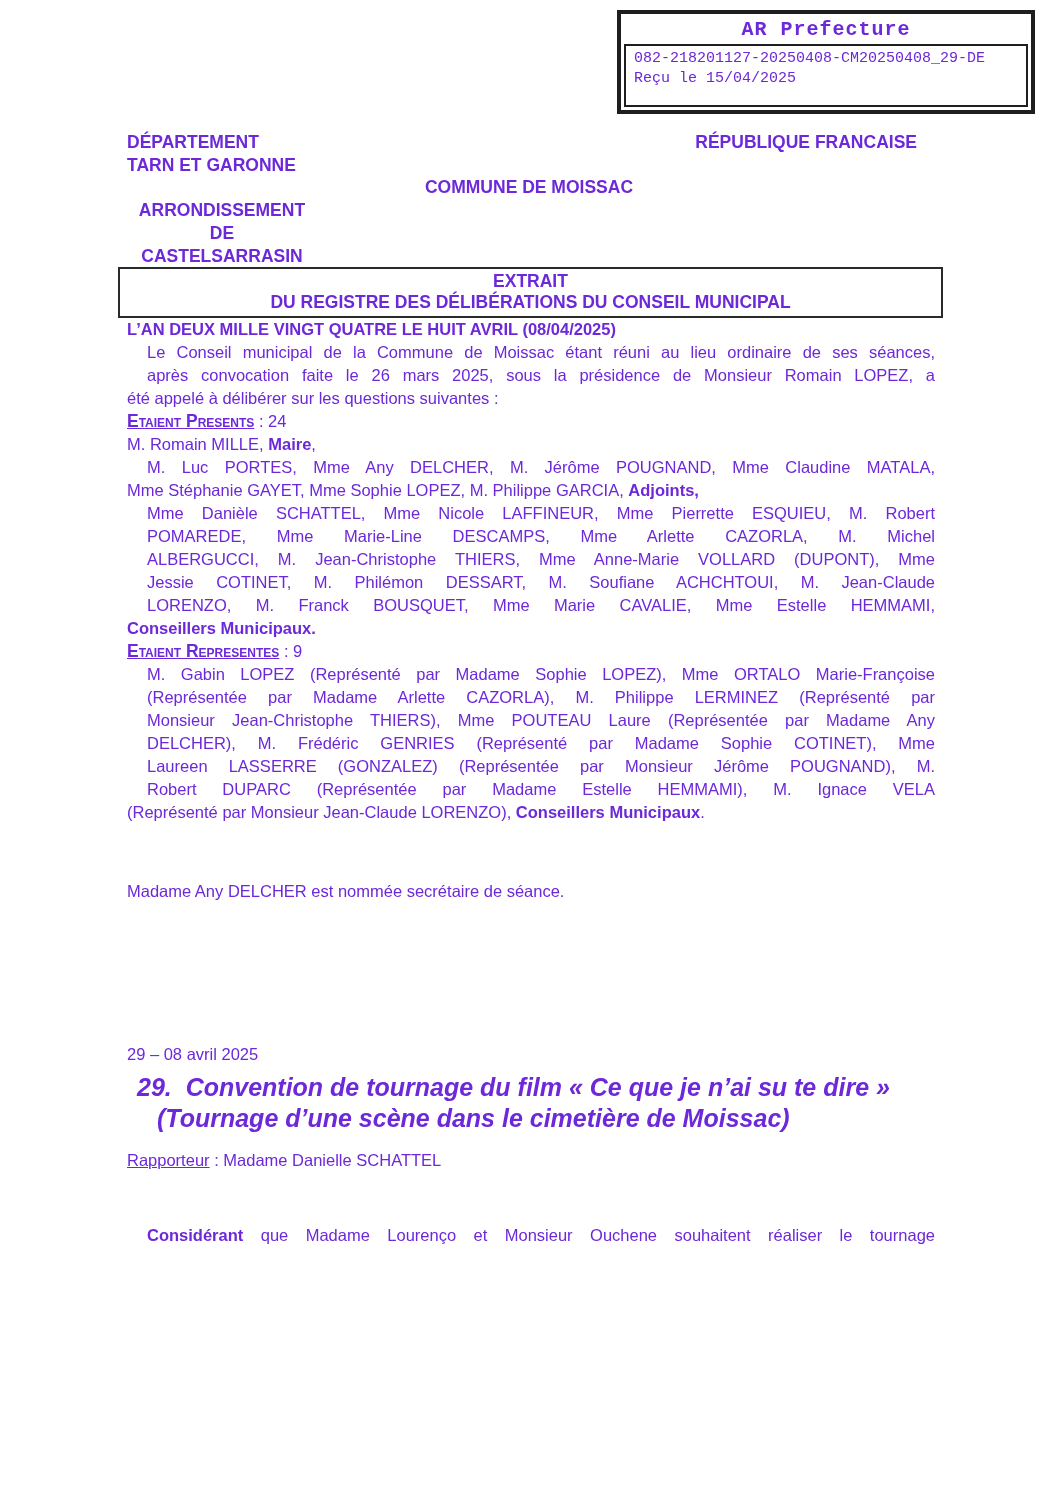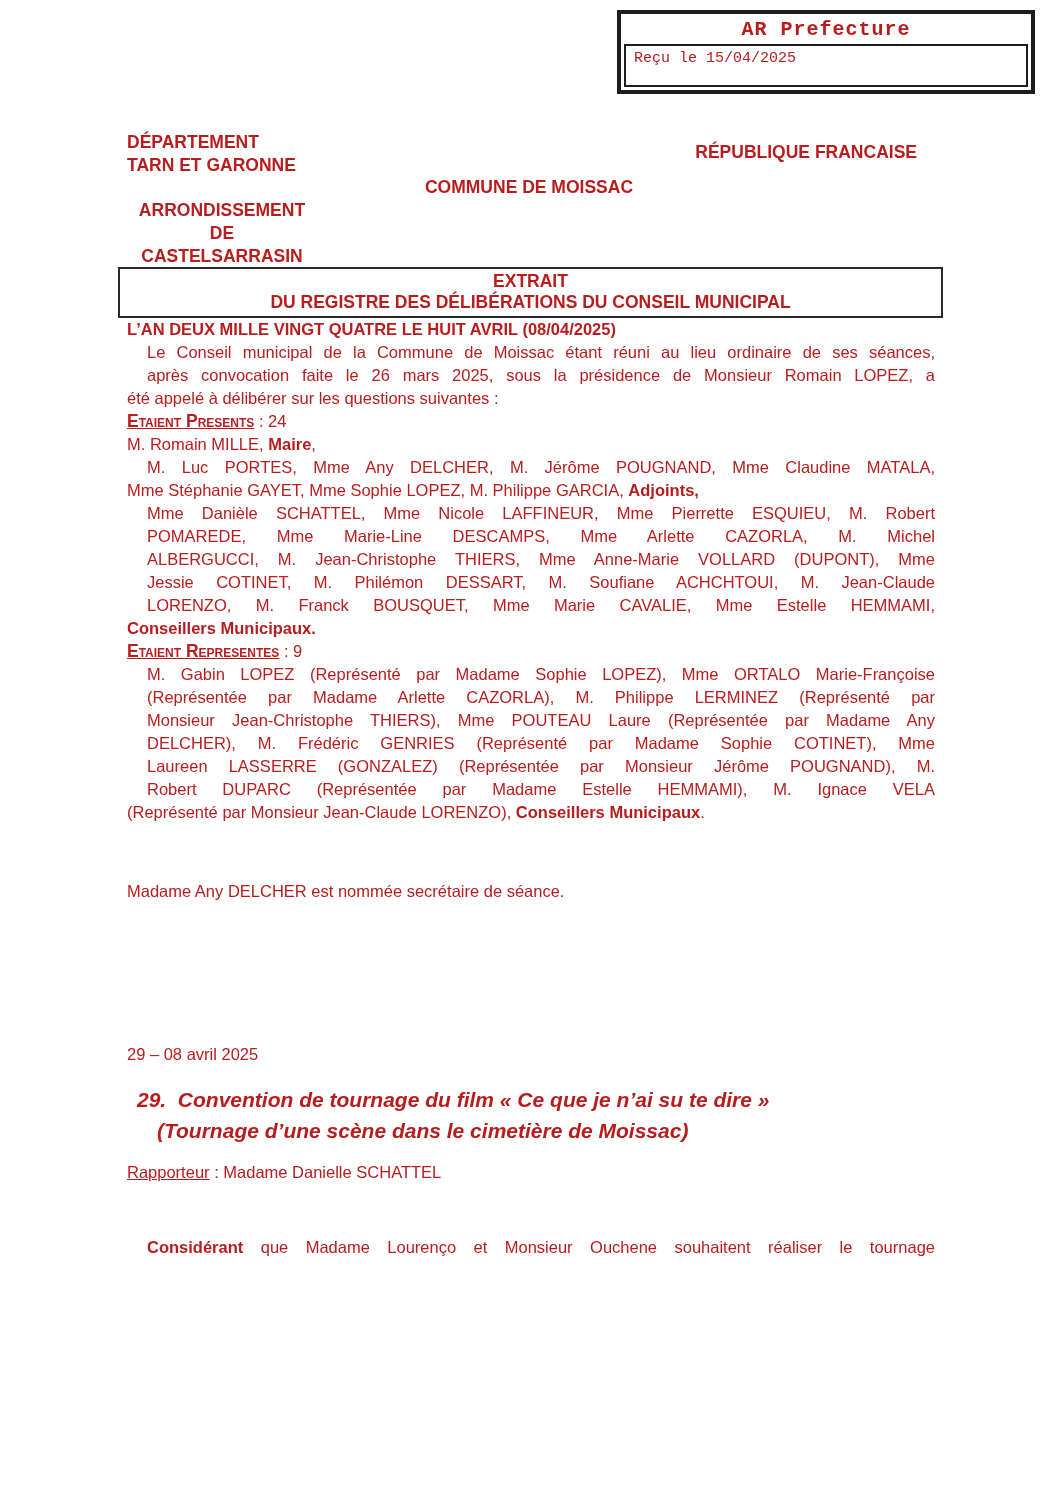--- a/index.html
+++ b/index.html
@@ -1,18 +1,18 @@
 <!DOCTYPE html>
 <html lang="fr"><head>
 <meta charset="utf-8">
 <style>
   html,body { margin:0; padding:0; background:#e8e8e8; }
   .page {
     position:relative; width:1058px; height:1496px; margin:0 auto;
-    background:#ffffff; color:#b91c1c;
+    background:#ffffff; color:#6d28d9;
     font-family:"Liberation Sans","DejaVu Sans",sans-serif;
     overflow:hidden;
   }
 
   
   .ar-box {
     position:absolute; left:617px; top:10px; width:418px;
     border:4px solid #1e1e1e; box-sizing:border-box; background:#ffffff;
   }
   .ar-title {
@@ -23,21 +23,21 @@
   .ar-inner {
     border:2px solid #1e1e1e; margin:0 3px 3px;
     padding:3px 8px 16px;
     font-family:"Liberation Mono","DejaVu Sans Mono",monospace;
     font-size:15px; line-height:20px; white-space:nowrap;
   }
 
   
   .hdr { position:absolute; font-weight:bold; font-size:17.5px; line-height:23px; }
   .hdr-dept   { left:127px; top:131px; }
-  .hdr-rep    { right:141px; top:141px; }
+  .hdr-rep    { right:141px; top:131px; }
   .hdr-commune{ left:0; top:176px; width:1058px; text-align:center; }
   .hdr-arr    { left:124px; top:199px; width:196px; text-align:center; }
 
   
   .extract-box {
     position:absolute; left:118px; top:267px; width:825px; box-sizing:border-box;
     border:2px solid #2a2a2a; background:#ffffff;
     text-align:center; font-weight:bold; font-size:17.5px; line-height:21px;
     padding:2px 0 3px;
   }
@@ -46,37 +46,38 @@
   .main { position:absolute; left:127px; top:318px; width:808px; font-size:16.5px; }
   .line { line-height:23px; min-height:23px; }
   .just { text-align:justify; text-align-last:justify;margin-left:20px; }
   .b  { font-weight:700; }
   .u  { text-decoration:underline; }
   .sc { font-variant:small-caps; font-size:17.5px; }
 
   .secretary { margin-top:56px; line-height:23px; }
   .item-ref  { margin-top:140px; line-height:23px; }
 
-  .doc-title { margin-top:18px; font-weight:bold; font-style:italic; font-size:21px; line-height:31px; }
+  .doc-title { margin-top:6px; font-weight:bold; font-style:italic; font-size:25px; line-height:31px; }
   .doc-title .t1 { padding-left:10px; }
   .doc-title .t2 { padding-left:30px; }
 
   .rapporteur  { margin-top:14px; }
   .rapporteur .line { line-height:24px; }
   .considerant { margin-top:48px; }
   .considerant .line { line-height:30px; }
 </style>
 </head>
 <body>
 
 <div class="page">
 
   <div class="ar-box">
     <div class="ar-title">AR Prefecture</div>
     <div class="ar-inner">
+      <div>082-218201127-20250408-CM20250408_29-DE</div>
       <div>Reçu le 15/04/2025</div>
     </div>
   </div>
 
   <div class="hdr hdr-dept">
     <div>DÉPARTEMENT</div>
     <div>TARN ET GARONNE</div>
   </div>
   <div class="hdr hdr-rep">RÉPUBLIQUE FRANCAISE</div>
   <div class="hdr hdr-commune">COMMUNE DE MOISSAC</div>

